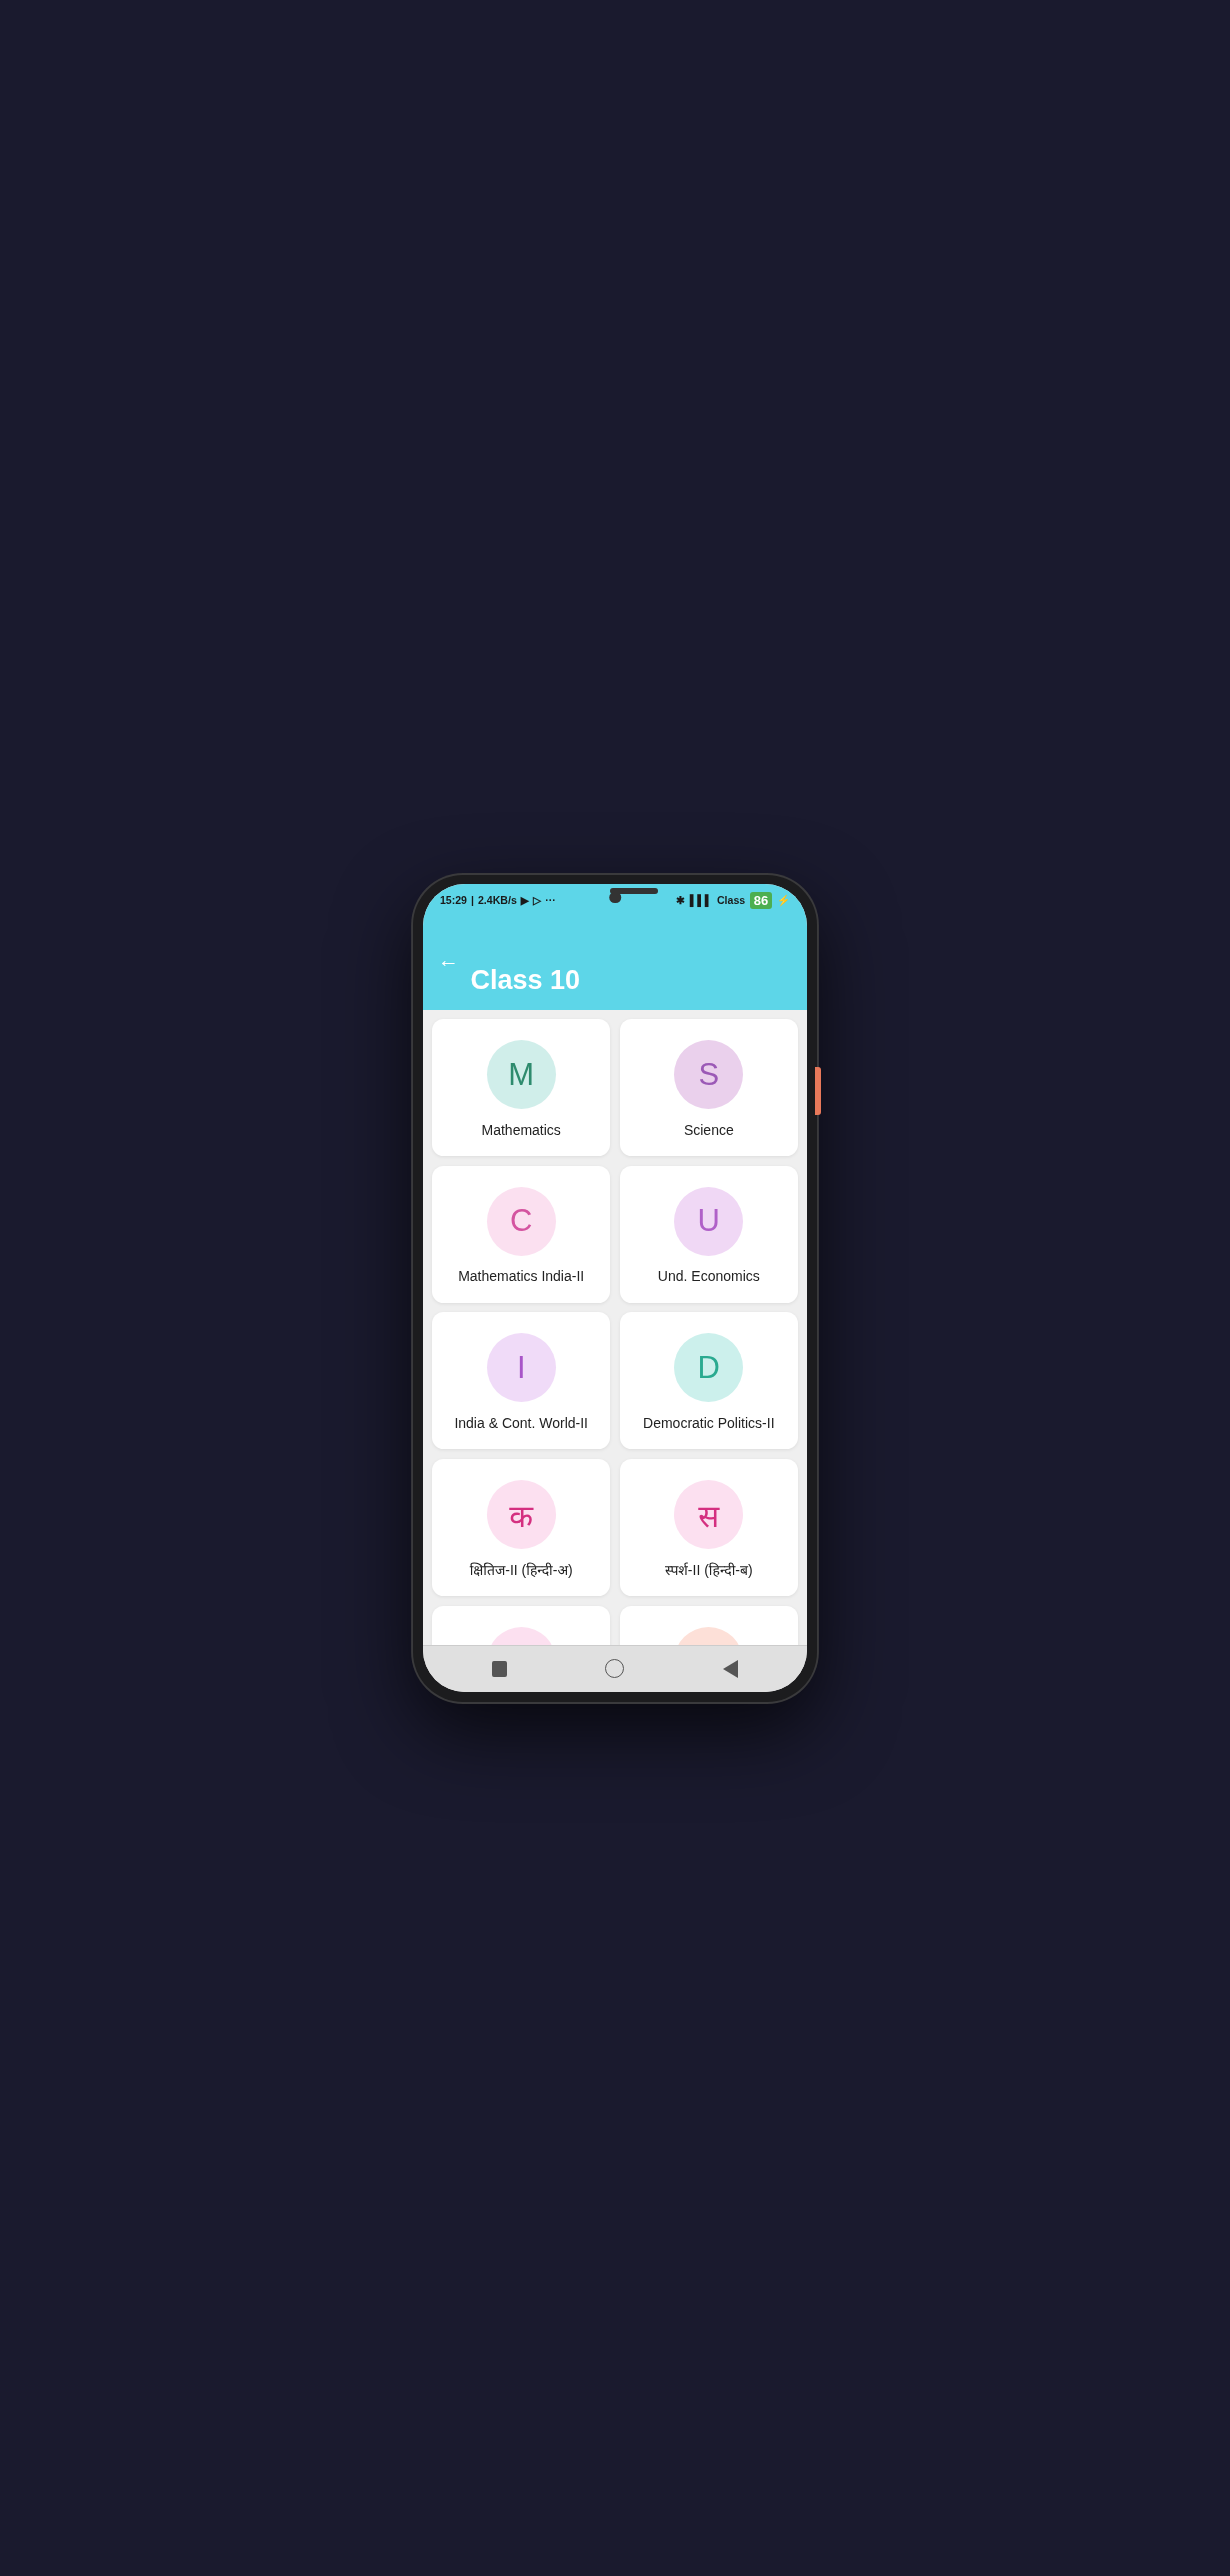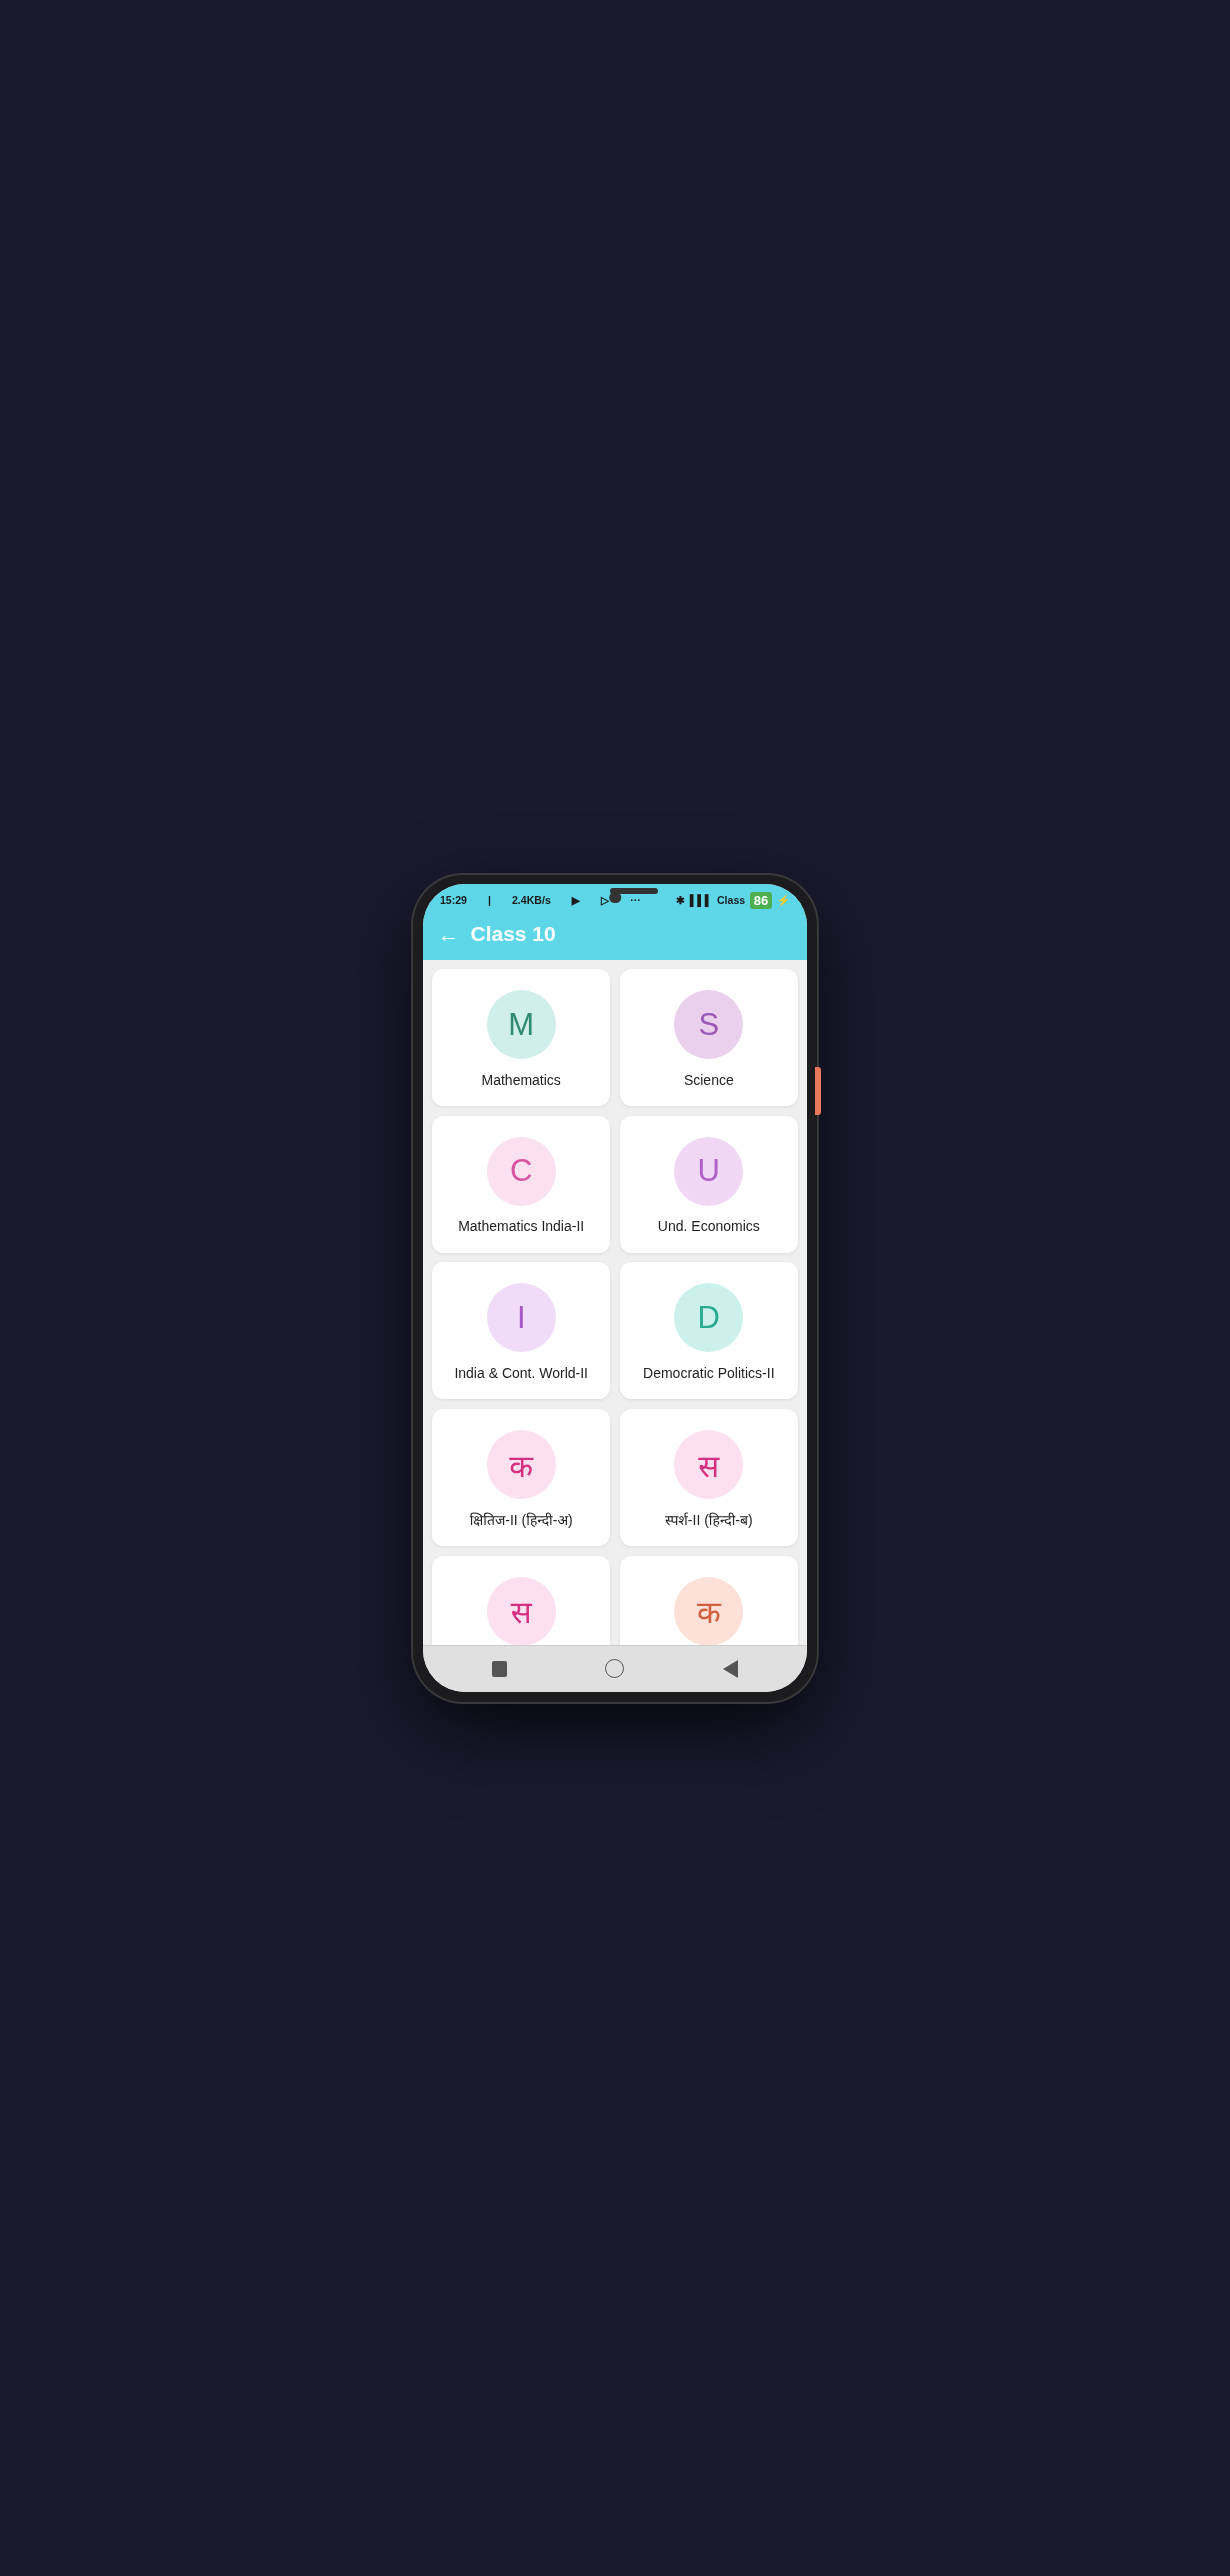--- a/index.html
+++ b/index.html
@@ -38,21 +38,21 @@
       background: #5dd6e8;
       display: flex;
       justify-content: space-between;
       align-items: center;
       padding: 7.7px 17.3px 3.8px;
       font-size: 10.6px;
       color: #1a1a1a;
       font-weight: 600;
     }
 
-    .status-left { display: flex; align-items: center; gap: 21px; }
+    .status-left { display: flex; align-items: center; gap: 4px; }
     .status-right { display: flex; align-items: center; gap: 4.8px; }
 
     .battery-icon {
       background: #4caf50;
       color: white;
       font-size: 13px;
       padding: 1px 3.8px;
       border-radius: 2.9px;
       font-weight: bold;
     }
@@ -67,23 +67,24 @@
     }
 
     .back-btn {
       color: white;
       font-size: 21px;
       cursor: pointer;
       line-height: 1;
     }
 
     .header-title {
-      font-size: 21px;
+      font-size: 27px;
       font-weight: 600;
       color: white;
+      margin-top: 43px;
     }
 
     
     .subject-grid {
       flex: 1;
       overflow-y: auto;
       padding: 9.6px;
       display: grid;
       grid-template-columns: 1fr 1fr;
       gap: 9.6px;

